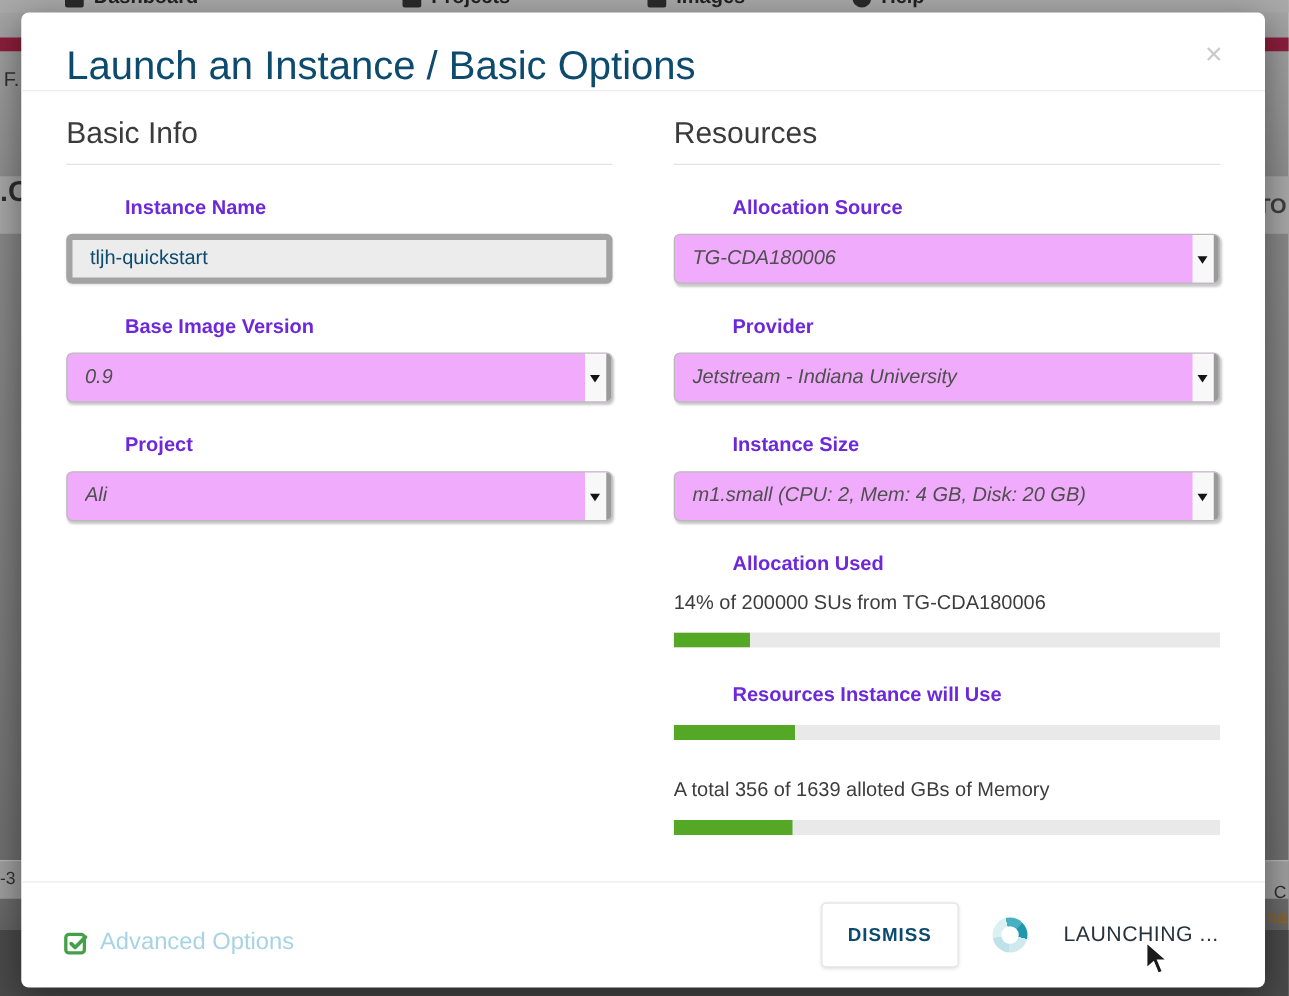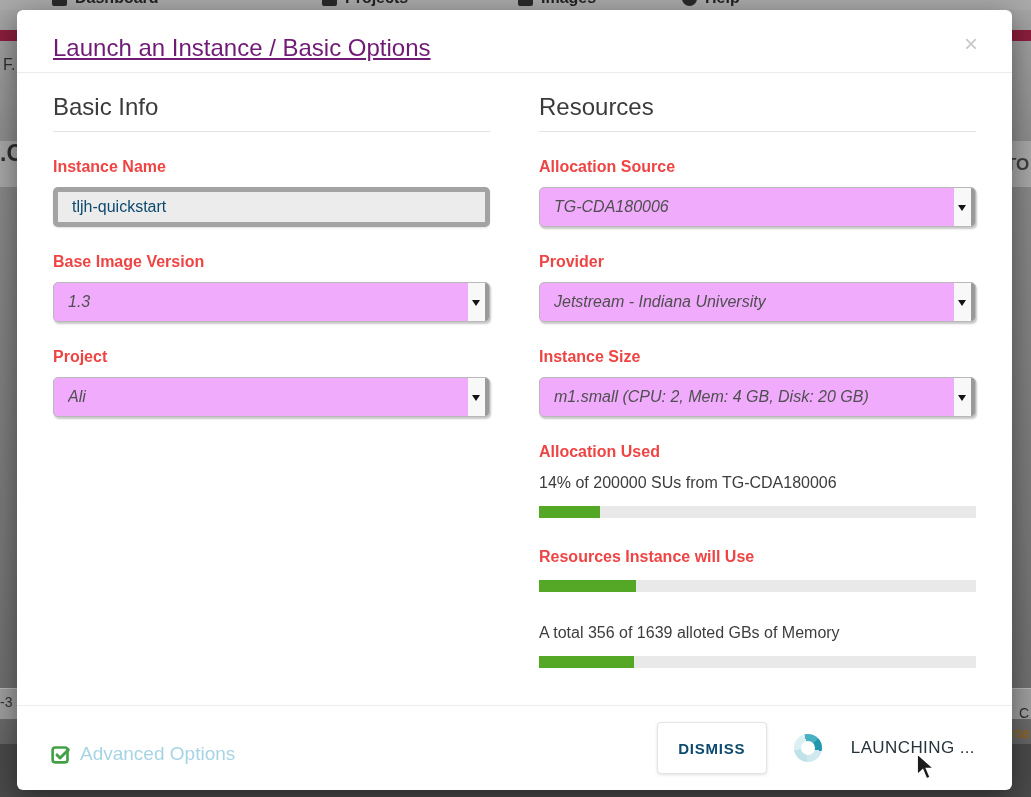--- a/index.html
+++ b/index.html
@@ -25,27 +25,27 @@
   .frag-3{left:0;top:694px;font-size:14px;}
   .frag-cc{left:1019px;top:705px;font-size:14px;color:#2c2c2c;}
   .frag-na{left:1014px;top:725px;font-size:14px;color:#a16207;}
 
   
   .modal{
     position:absolute;left:17px;top:10px;width:995px;height:780px;z-index:10;
     background:#fff;border-radius:6px;box-shadow:0 8px 30px rgba(0,0,0,.45);
   }
   .modal-header{position:relative;height:62px;border-bottom:1px solid #ececec;}
-  .modal-title{position:absolute;left:36px;top:24px;font-size:24px;color:#701a75;white-space:nowrap;text-decoration:underline;}
+  .modal-title{position:absolute;left:36px;top:24px;font-size:32px;color:#0c4a6e;white-space:nowrap;}
   .modal-close{position:absolute;right:34px;top:22px;font-size:24px;color:#c9c9c9;cursor:pointer;line-height:1;}
   .modal-body{display:flex;padding:0 36px;gap:49px;}
   .col{width:460px;min-width:0;}
   .section-h{margin:20px 0 0;padding-bottom:10px;border-bottom:1px solid #e3e3e3;
     font-size:24px;font-weight:400;color:#3b3b3b;}
-  .form-label{margin-top:26px;margin-bottom:12px;font-size:16px;font-weight:700;color:#ef4444;line-height:17px;}
+  .form-label{margin-top:26px;margin-bottom:12px;font-size:16px;font-weight:700;color:#6d28d9;line-height:17px;margin-left:47px;}
   .text-input{display:block;width:100%;height:40px;box-sizing:border-box;background:#ececec;
     border:5px solid #a3a3a3;border-radius:5px;padding:0 14px;font-size:16px;color:#0c4a6e;
     font-family:"Liberation Sans",sans-serif;box-shadow:0 1px 2px rgba(0,0,0,.12);outline:none;}
   .select{position:relative;height:40px;background:#f0abfc;border:1px solid #b9b9b9;border-radius:5px;
     box-shadow:1px 2px 2px rgba(0,0,0,.22);cursor:pointer;box-sizing:border-box;font-style:italic;}
   .select-value{position:absolute;left:14px;top:50%;transform:translateY(-50%);font-size:16px;color:#4f4f4f;
     white-space:nowrap;max-width:calc(100% - 40px);overflow:hidden;}
   .select-btn{position:absolute;right:0;top:0;bottom:0;width:21px;background:#f8f8f8;border-radius:0 4px 4px 0;}
   .select-btn .arr{position:absolute;left:4px;top:50%;margin-top:-2px;width:0;height:0;
     border:4px solid transparent;border-top:6px solid #141414;}
@@ -116,21 +116,21 @@
   <div class="modal-body">
 
     <div class="col">
       <h2 class="section-h">Basic Info</h2>
 
       <div class="form-label">Instance Name</div>
       <input class="text-input" type="text" readonly="" value="tljh-quickstart" style="">
 
       <div class="form-label">Base Image Version</div>
       <div class="select">
-        <span class="select-value">1.3</span>
+        <span class="select-value">0.9</span>
         <span class="select-btn">
             <i class="arr"></i>
             <i class="bar"></i>
           </span>
       </div>
 
       <div class="form-label">Project</div>
       <div class="select">
         <span class="select-value">Ali</span>
         <span class="select-btn">

